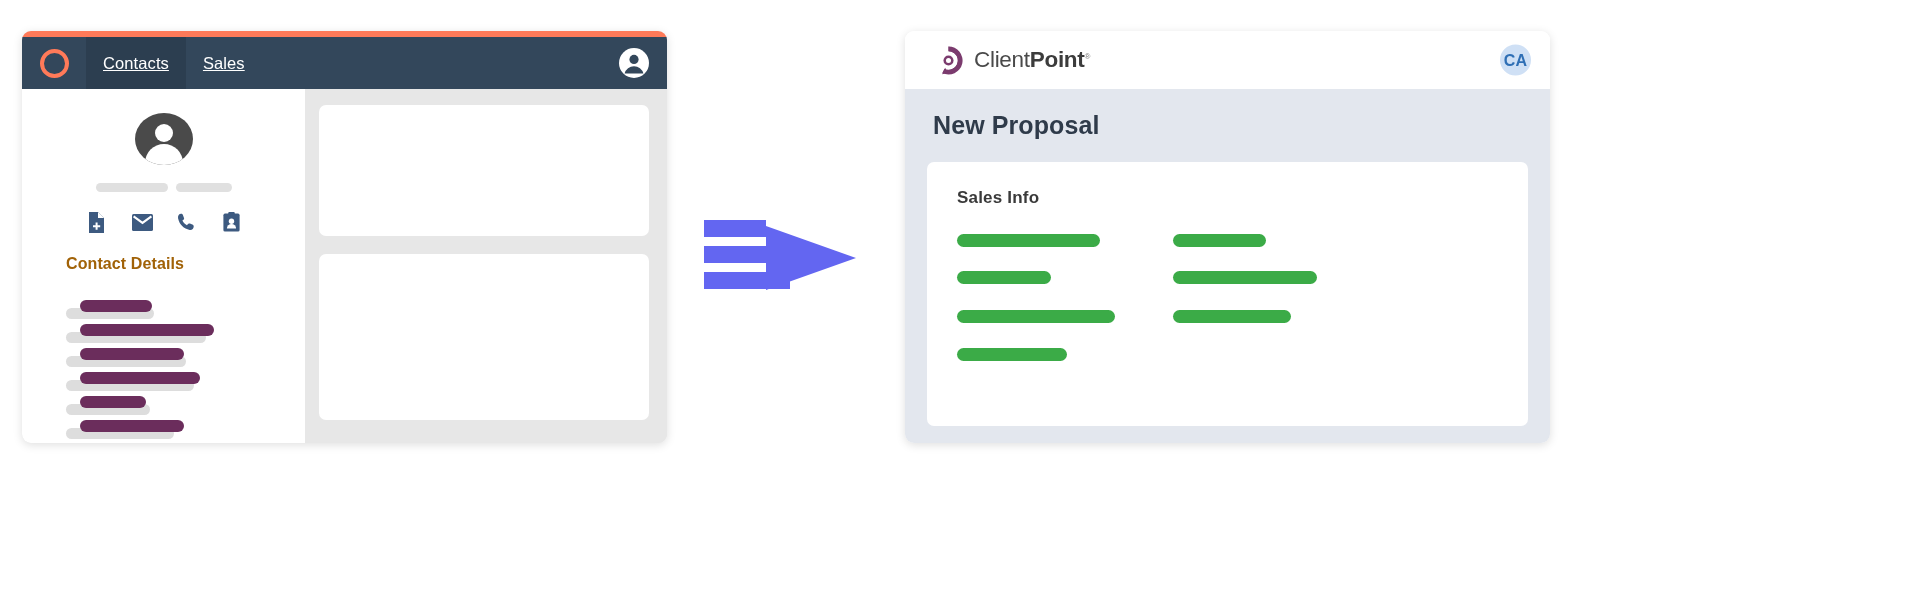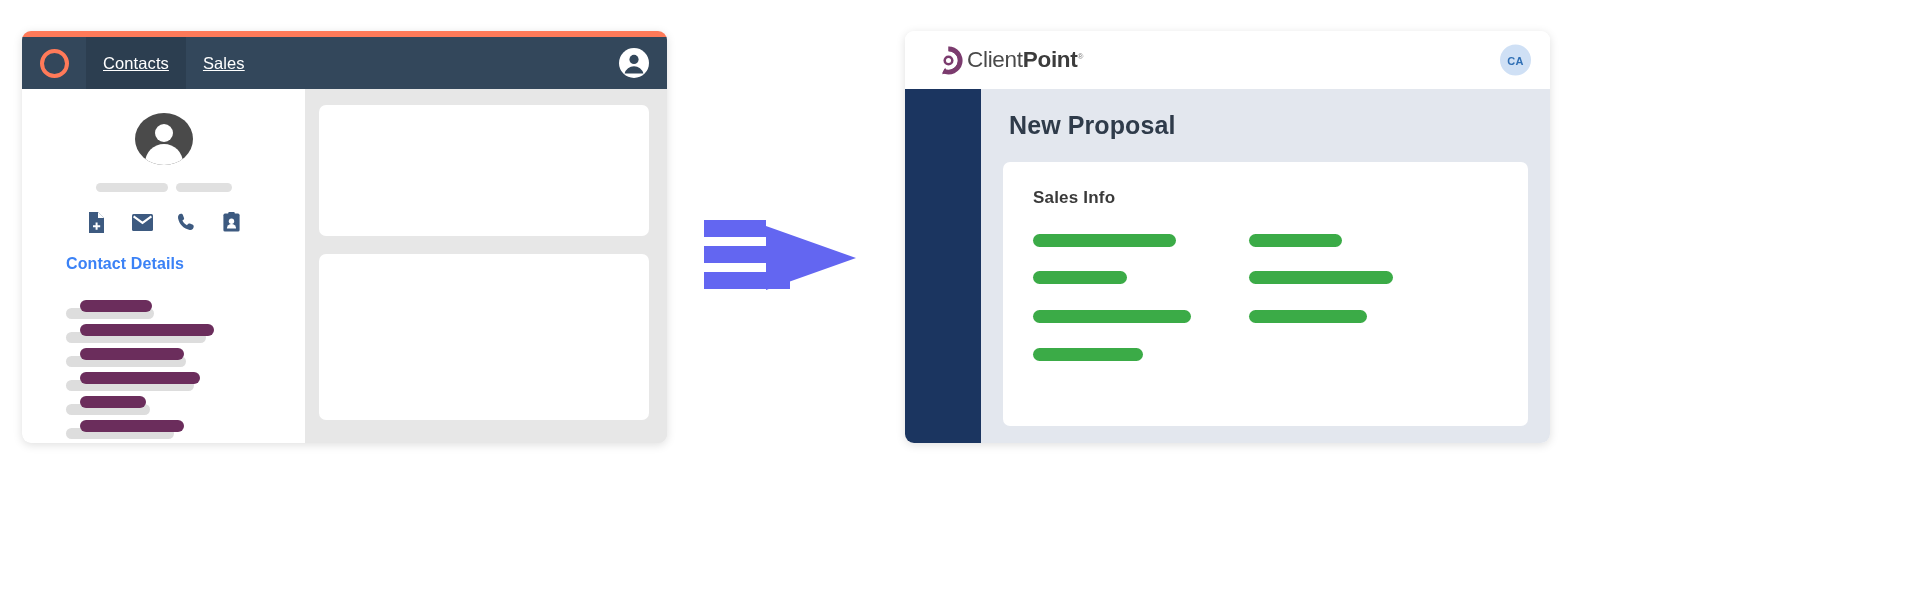--- a/index.html
+++ b/index.html
@@ -63,21 +63,21 @@
     content: ""; position: absolute; left: 50%; top: 60%;
     transform: translateX(-50%);
     width: 38px; height: 30px; border-radius: 19px 19px 0 0; background: #ffffff;
   }
   .crm-namebars { display: flex; gap: 8px; margin-top: 18px; }
   .crm-namebar { height: 9px; border-radius: 5px; background: #e0e0e0; }
   .crm-actions { display: flex; gap: 26px; margin-top: 20px; }
   .crm-action-icon { width: 19px; height: 21px; color: #3d5a80; display: block; }
   .crm-section-title {
     align-self: flex-start; margin: 22px 0 16px 44px;
-    font-size: 16px; font-weight: bold; color: #3b82f6; letter-spacing: .1px;
+    font-size: 16px; font-weight: bold; color: #a16207; letter-spacing: .1px;
   }
   .crm-rows { width: 100%; padding: 10px 0 0 0; }
   .crm-row { position: relative; height: 24px; margin-left: 44px; }
   .crm-row-grey {
     position: absolute; left: 0; top: 9px; height: 11px;
     border-radius: 6px; background: #dddddd;
   }
   .crm-row-purple {
     position: absolute; left: 14px; top: 1px; height: 12px;
     border-radius: 6px; background: #6b2d5c;
@@ -99,38 +99,38 @@
   .cp-window {
     position: absolute; left: 905px; top: 31px;
     width: 645px; height: 412px;
     border-radius: 9px; overflow: hidden; background: #ffffff;
     box-shadow: 0 2px 10px rgba(0,0,0,.13);
   }
   .cp-header {
     height: 58px; background: #ffffff; display: flex; align-items: center;
     padding: 0 18px 0 28px; position: relative;
   }
-  .cp-logo-row { display: flex; align-items: center; gap: 3px; }
+  .cp-logo-row { display: flex; align-items: center; gap: 10px; }
   .cp-logo-mark { width: 31px; height: 31px; display: block; }
   .cp-logo-text {
     font-size: 22.5px; color: #4a4a4a; letter-spacing: -.3px;
     position: relative;
   }
   .cp-logo-text b { color: #3c3c3c; font-weight: bold; }
   .cp-logo-reg {
     font-size: 8px; vertical-align: super; color: #7a7a7a;
   }
   .cp-avatar {
     position: absolute; right: 19px; top: 50%; transform: translateY(-50%);
     width: 31px; height: 31px; border-radius: 50%;
     background: #cfe0f5; color: #2f6fb5;
     display: flex; align-items: center; justify-content: center;
-    font-size: 11px; font-weight: bold; letter-spacing: .2px;
-  }
-  .cp-body { display: flex; height: 354px; }
+    font-size: 16px; font-weight: bold; letter-spacing: .2px;
+  }
+  .cp-body { display: flex; height: 354px; flex-direction: column; }
   .cp-sidebar { width: 76px; background: #1b3560; flex-shrink: 0; }
   .cp-content { flex: 1; background: #e3e7ee; padding: 22px 22px 0 22px; }
   .cp-title {
     font-size: 25px; font-weight: bold; color: #2f3b4a;
     letter-spacing: .1px; margin: 0 0 22px 6px;
   }
   .cp-card {
     background: #ffffff; border-radius: 7px;
     height: 264px; padding: 26px 0 0 30px;
   }

